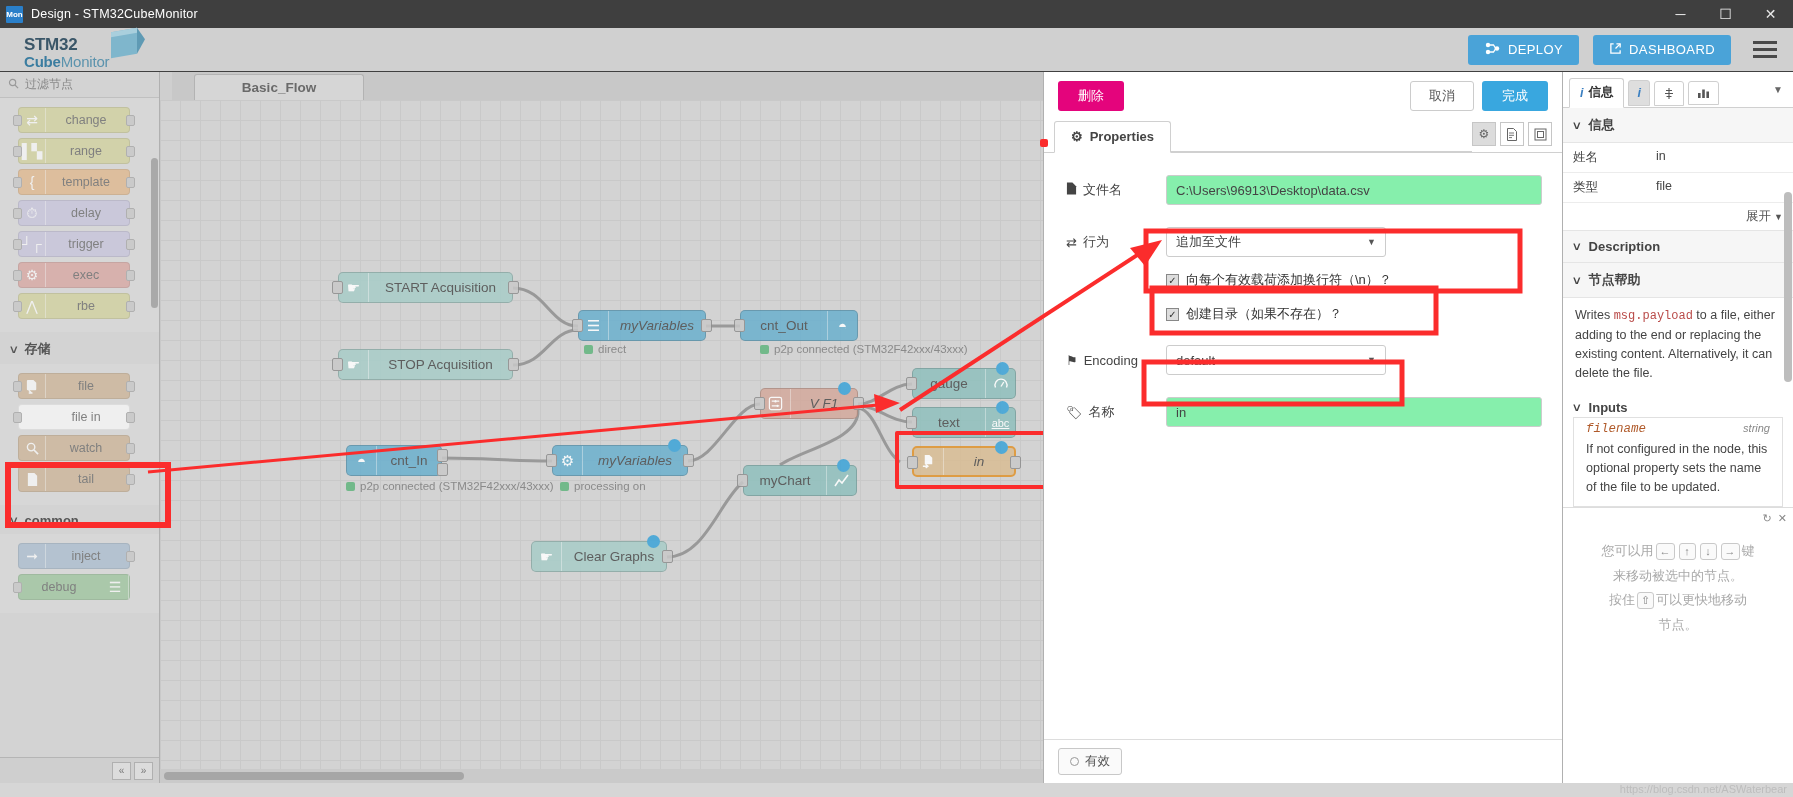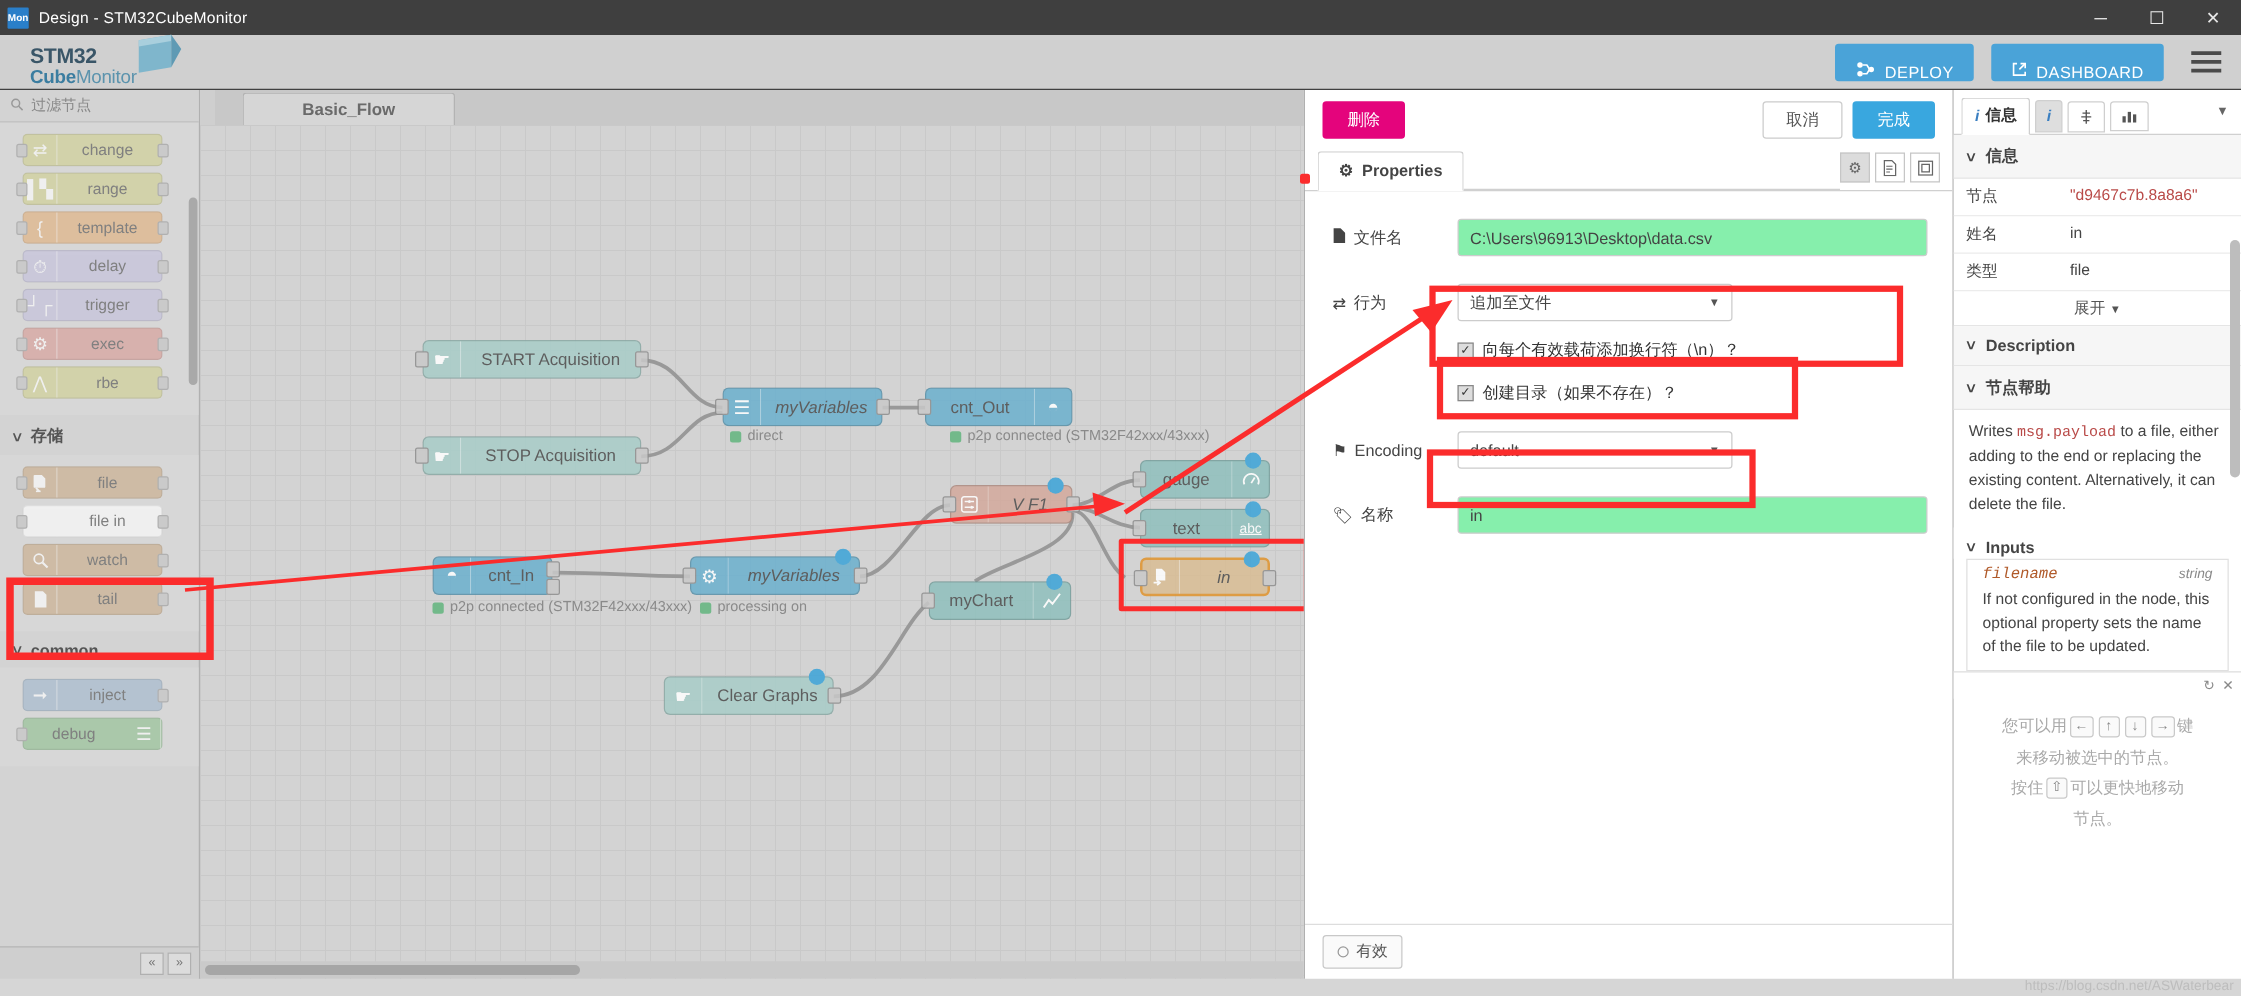--- a/index.html
+++ b/index.html
@@ -45,21 +45,21 @@
   }
   .cube:after{
     content:""; position:absolute; right:-8px; top:-5px;
     border-left:8px solid #5f9ab4; border-top:13px solid transparent;
     border-bottom:13px solid transparent;
   }
   .hdr-right { margin-left:auto; display:flex; align-items:center; gap:14px; }
   .hbtn {
     background:#4aa3d8; color:#fff; border:none; border-radius:3px;
     height:30px; padding:0 16px; font-size:13px; display:flex;
-    align-items:flex-end; gap:7px; cursor:pointer; letter-spacing:.4px;
+    align-items:center; gap:7px; cursor:pointer; letter-spacing:.4px;
   }
   .hbtn.alt { background:#4aa3d8; }
   .hamburger { display:flex; flex-direction:column; gap:4px; cursor:pointer; padding:4px 2px; margin-left:6px;}
   .hamburger i { display:block; width:24px; height:3px; background:#4a4a4a; }
 
   
   #main { display:flex; height:711px; }
 
   
   #palette {
@@ -252,21 +252,21 @@
   .icaret { margin-left:auto; color:#666; font-size:10px; padding:0 6px 6px 0;}
   .isec {
     display:flex; align-items:center; gap:8px; padding:8px 10px;
     font-size:13px; font-weight:bold; color:#444; background:#f6f6f6;
     border-bottom:1px solid #e5e5e5;
   }
   .irow { display:flex; border-bottom:1px solid #ececec; font-size:12.5px; }
   .irow .k { width:85px; padding:6px 10px; color:#444; }
   .irow .v { flex:1; padding:6px 8px; color:#444; word-break:break-all;}
   .irow .v.red { color:#b94a48; }
-  .iexpand { text-align:center; padding:5px 10px; font-size:12.5px; color:#555; border-bottom:1px solid #e5e5e5;}
+  .iexpand { text-align:right; padding:5px 10px; font-size:12.5px; color:#555; border-bottom:1px solid #e5e5e5;font-family:Liberation Serif, serif;}
   .ihelp { padding:8px 12px; font-size:12.5px; color:#444; line-height:1.55; }
   .ihelp code { font-family:"Liberation Mono", monospace; color:#b94a48; font-size:12px;}
   .iin-hdr { padding:4px 12px 2px; display:flex; align-items:baseline; }
   .iin-hdr .nm { font-family:"Liberation Mono", monospace; font-style:italic; color:#b05a2a; font-size:12.5px;}
   .iin-hdr .ty { margin-left:auto; font-size:11px; color:#888; font-style:italic;}
   .ihelp-box { border:1px solid #e0e0e0; margin:0 10px; }
   #info-scroll { position:absolute; right:1px; top:120px; width:8px; height:190px; background:#bdbdbd; border-radius:4px;}
   #info-hintbar {
     border-top:1px solid #ddd; background:#fff; padding:4px 6px;
     display:flex; justify-content:flex-end; gap:6px; color:#888; font-size:11px;
@@ -750,24 +750,20 @@
       </div>
       <div class="icaret">▼</div>
     </div>
 
     <div class="isec">
       <span>˅</span>
       <span>信息</span>
     </div>
 
     <div class="irow">
-      <div class="k">节点</div>
-      <div class="v red">"d9467c7b.8a8a6"</div>
-    </div>
-    <div class="irow">
       <div class="k">姓名</div>
       <div class="v">in</div>
     </div>
     <div class="irow">
       <div class="k">类型</div>
       <div class="v">file</div>
     </div>
     <div class="iexpand">
       <span>展开</span>
       <span style="font-size:9px">▼</span>

